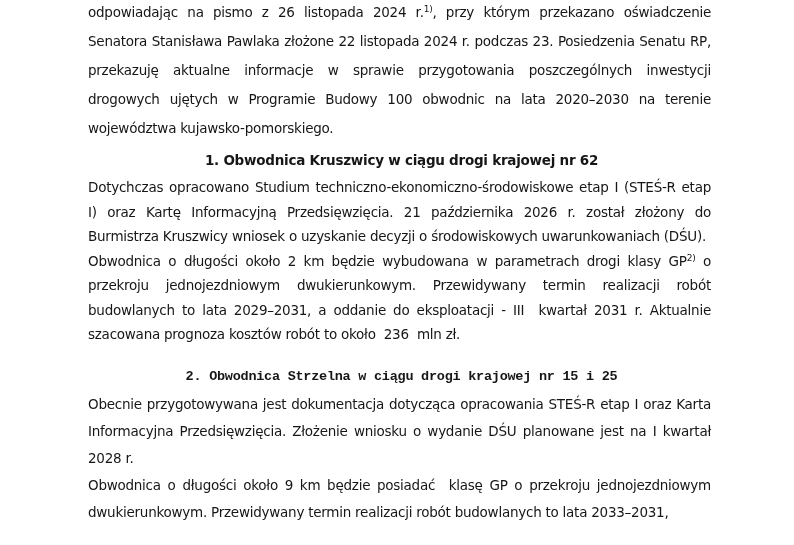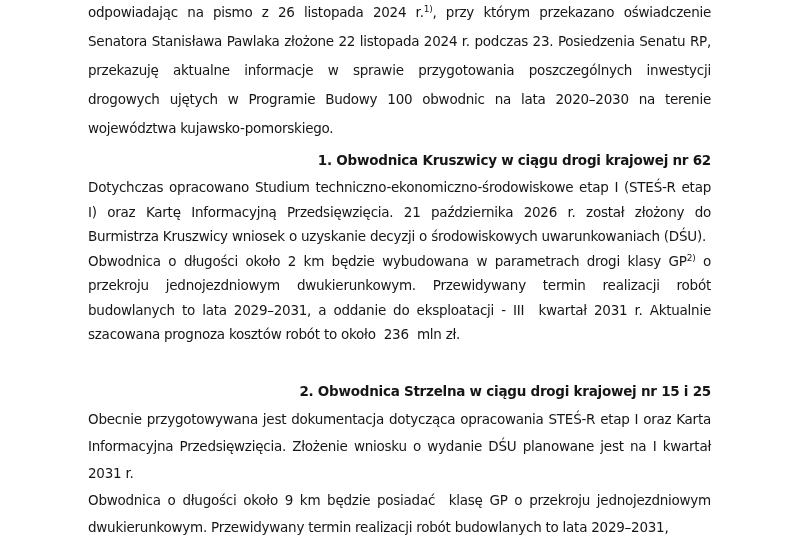--- a/index.html
+++ b/index.html
@@ -30,25 +30,25 @@
   }
   .intro {
     line-height: 29px;
     margin-top: 2px;
   }
   .heading {
     margin: 0;
     font-weight: bold;
     line-height: 29px;
     padding-left: 4px;
-    text-align: right;
+    text-align: center;
     white-space: pre-wrap;
   }
   .h1 { margin-top: 3px; }
-  .h2 { margin-top: 30px; }
+  .h2 { margin-top: 15px; font-family: Liberation Mono, monospace; }
   .s1 { line-height: 24.5px; }
   .s2 { line-height: 27px; }
   sup.fnref {
     font-size: 9px;
     line-height: 0;
     vertical-align: super;
     letter-spacing: -0.25px;
   }
 </style>
 </head>
@@ -59,17 +59,17 @@
   <p class="para intro"><span>odpowiadając na pismo z 26 listopada 2024 r.</span><sup class="fnref">1)</sup><span>, przy którym przekazano oświadczenie Senatora Stanisława Pawlaka złożone 22 listopada 2024 r. podczas 23. Posiedzenia Senatu RP, przekazuję aktualne informacje w sprawie przygotowania poszczególnych inwestycji drogowych ujętych w Programie Budowy 100 obwodnic na lata 2020–2030 na terenie województwa kujawsko-pomorskiego.</span></p>
 
   <p class="heading h1">1. Obwodnica Kruszwicy w ciągu drogi krajowej nr 62</p>
 
   <p class="para s1">Dotychczas opracowano Studium techniczno-ekonomiczno-środowiskowe etap I (STEŚ-R etap I) oraz Kartę Informacyjną Przedsięwzięcia. 21 października 2026 r. został złożony do Burmistrza Kruszwicy wniosek o uzyskanie decyzji o środowiskowych uwarunkowaniach (DŚU).</p>
 
   <p class="para s1"><span>Obwodnica o długości około 2 km będzie wybudowana w parametrach drogi klasy GP</span><sup class="fnref">2)</sup><span> o przekroju jednojezdniowym dwukierunkowym. Przewidywany termin realizacji robót budowlanych to lata 2029–2031, a oddanie do eksploatacji - III  kwartał 2031 r. Aktualnie szacowana prognoza kosztów robót to około  236  mln zł.</span></p>
 
   <p class="heading h2">2. Obwodnica Strzelna w ciągu drogi krajowej nr 15 i 25</p>
 
-  <p class="para s2">Obecnie przygotowywana jest dokumentacja dotycząca opracowania STEŚ-R etap I oraz Karta Informacyjna Przedsięwzięcia. Złożenie wniosku o wydanie DŚU planowane jest na I kwartał 2031 r.</p>
+  <p class="para s2">Obecnie przygotowywana jest dokumentacja dotycząca opracowania STEŚ-R etap I oraz Karta Informacyjna Przedsięwzięcia. Złożenie wniosku o wydanie DŚU planowane jest na I kwartał 2028 r.</p>
 
-  <p class="para s2">Obwodnica o długości około 9 km będzie posiadać  klasę GP o przekroju jednojezdniowym dwukierunkowym. Przewidywany termin realizacji robót budowlanych to lata 2029–2031,</p>
+  <p class="para s2">Obwodnica o długości około 9 km będzie posiadać  klasę GP o przekroju jednojezdniowym dwukierunkowym. Przewidywany termin realizacji robót budowlanych to lata 2033–2031,</p>
 
 </div>
 
 </body></html>

